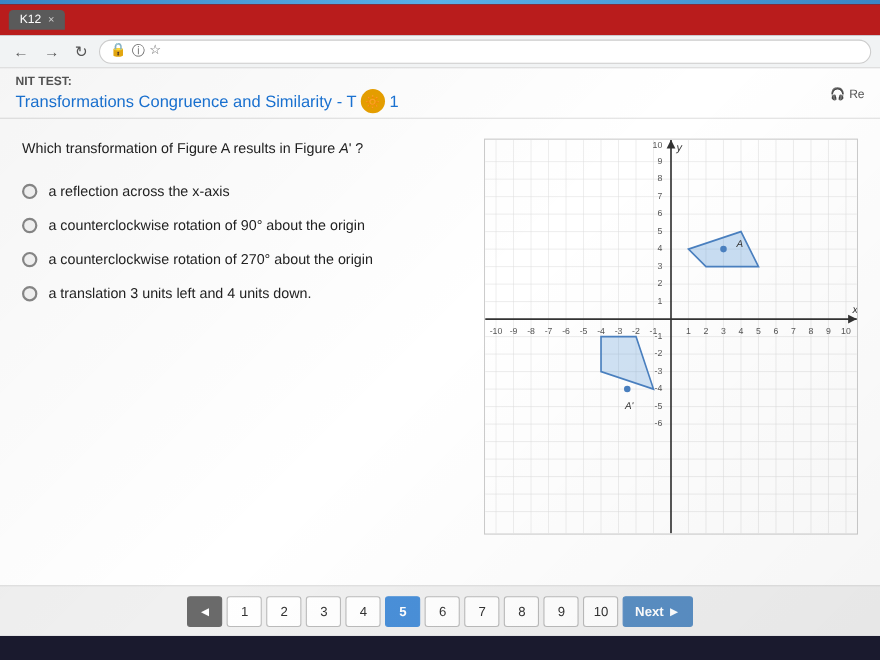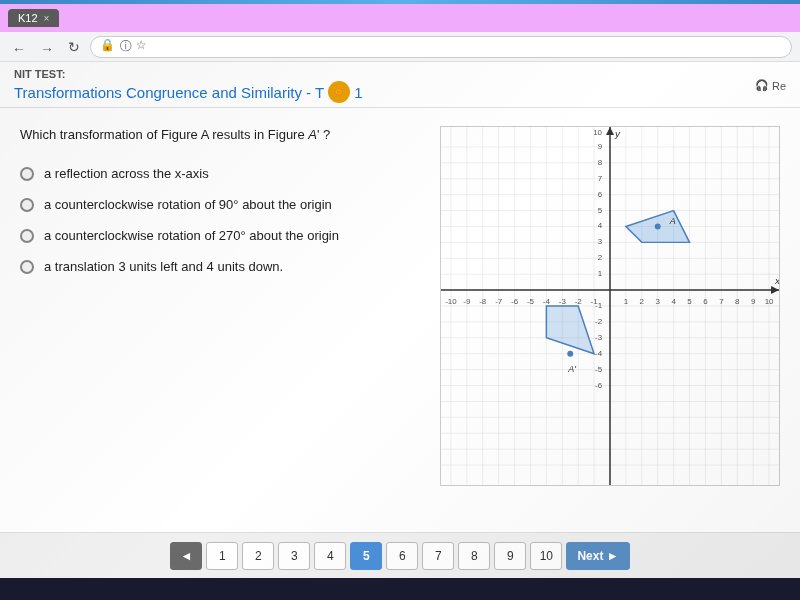--- a/index.html
+++ b/index.html
@@ -7,21 +7,21 @@
       width: 800px;
       height: 600px;
       overflow: hidden;
       background: #1a1a2e;
       font-family: Arial, sans-serif;
       font-size: 13px;
     }
 
     
     .browser-top {
-      background: #f0abfc;
+      background: #b91c1c;
       height: 28px;
       display: flex;
       align-items: center;
       padding: 0 8px;
       gap: 8px;
     }
     .tab {
       background: #5a5a5a;
       color: #fff;
       font-size: 11px;

